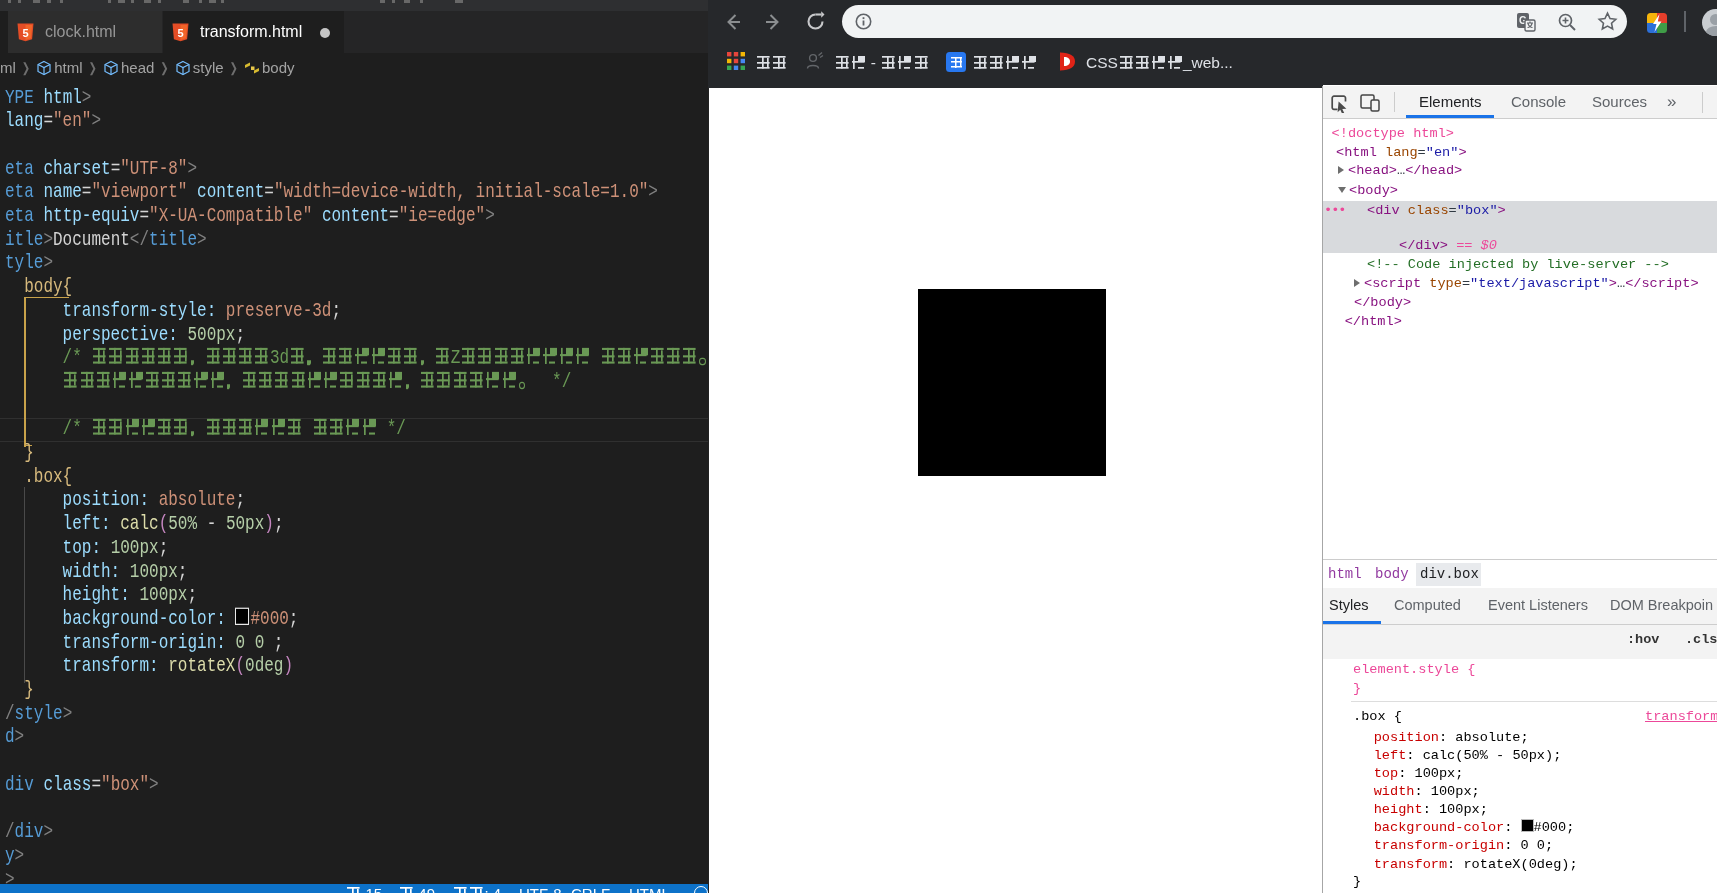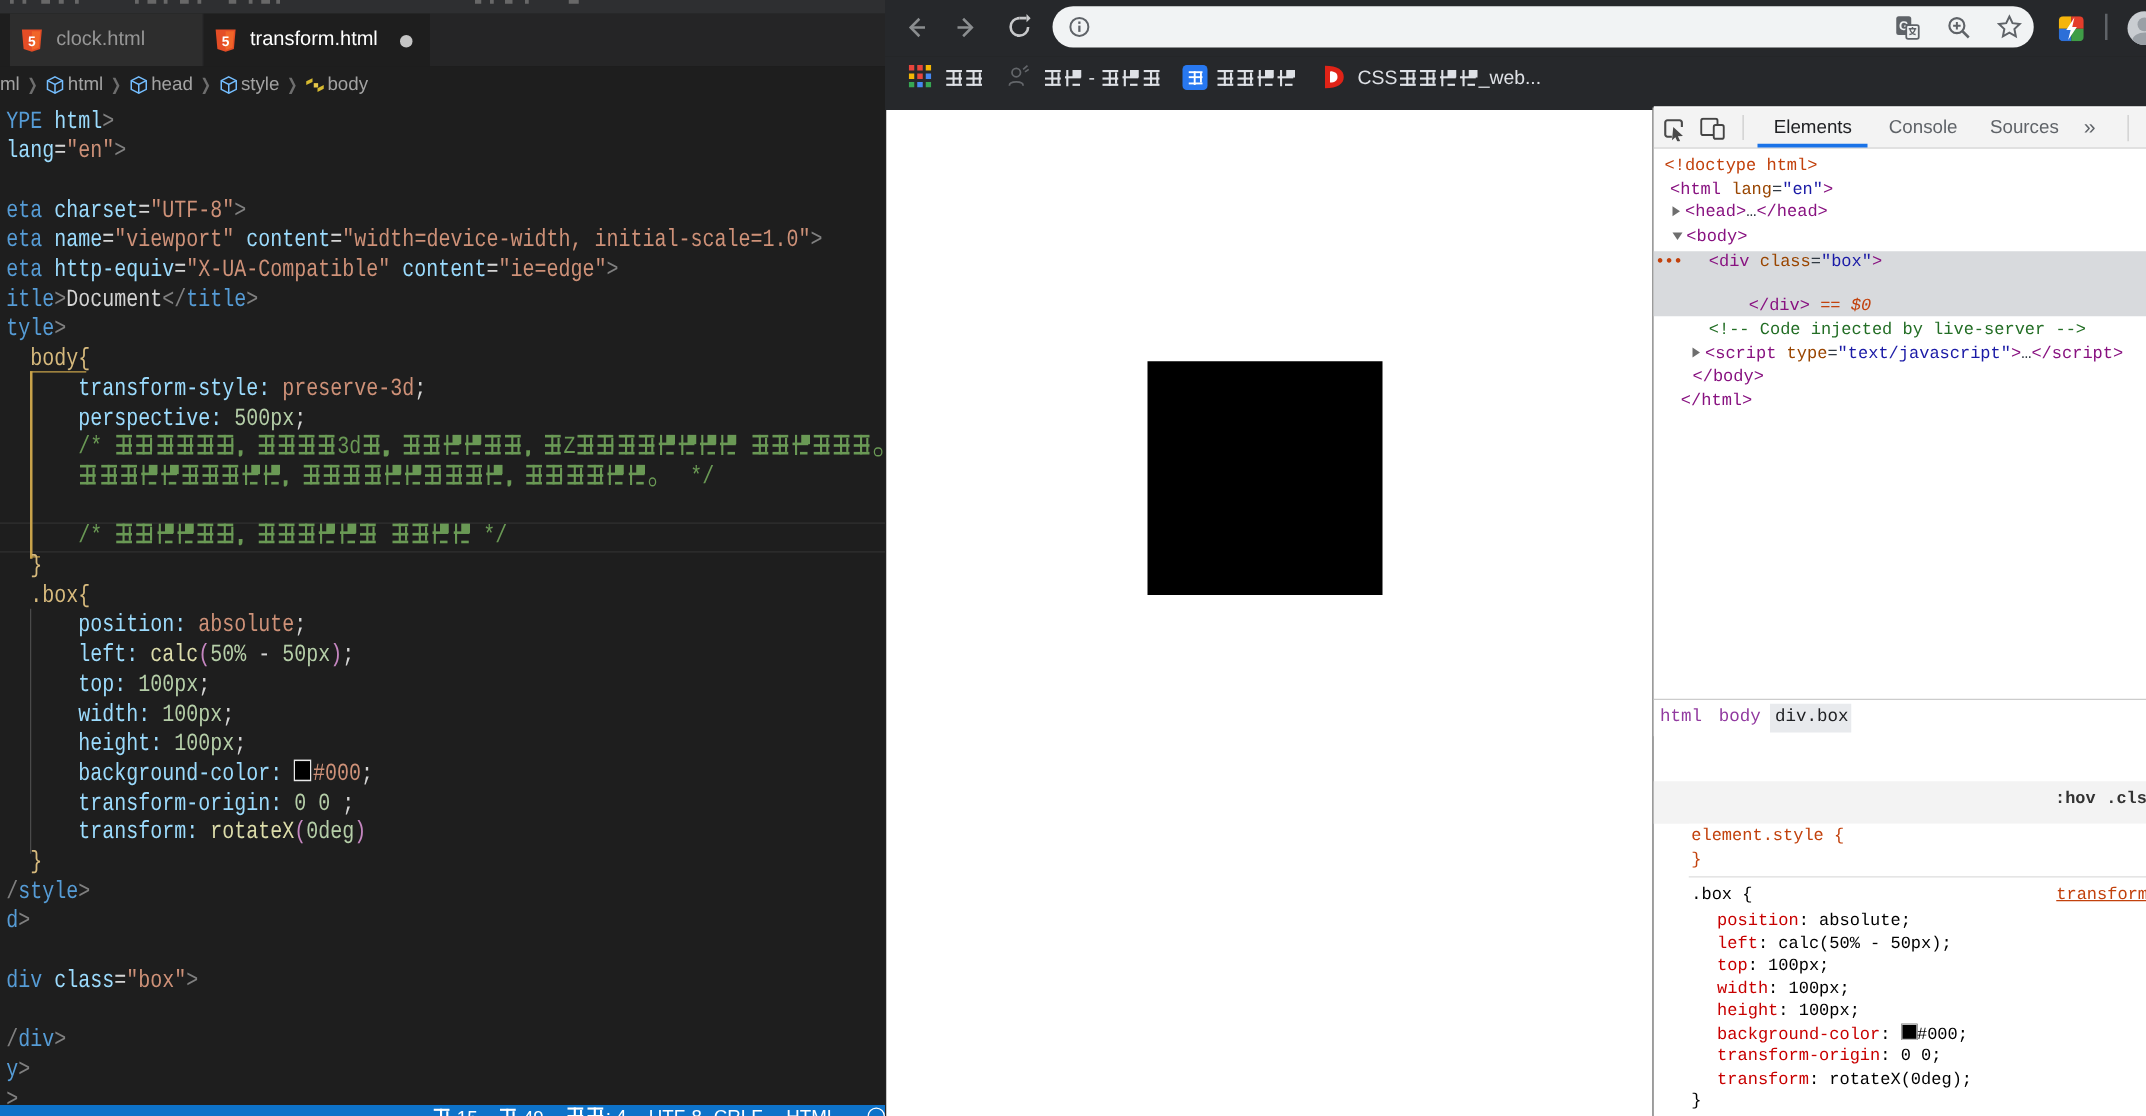--- a/index.html
+++ b/index.html
@@ -53,21 +53,21 @@
 .bkm{position:absolute;top:0;height:35px;display:flex;align-items:center;white-space:pre;}
 #page{left:1px;top:88px;width:613px;height:805px;background:#fff;}
 #blackbox{position:absolute;left:209px;top:201px;width:188px;height:187px;background:#000;}
 
 #dtborder{left:1322px;top:86px;width:1px;height:807px;background:#a6a6a6;}
 #devtools{left:1323px;top:85px;width:394px;height:808px;background:#fff;font-family:"Liberation Mono",monospace;}
 #dtoolbar{position:absolute;left:0;top:1px;width:394px;height:32px;background:#f3f3f3;border-bottom:1px solid #cdcdcd;font-family:"Liberation Sans",sans-serif;}
 .dtab{position:absolute;top:0;height:32px;line-height:32px;font-size:15px;color:#5f6368;}
 #domtree{position:absolute;left:0;top:34px;width:394px;height:440px;background:#fff;font-size:13.6px;color:#303942;}
 .dl{position:absolute;height:19.2px;line-height:19.2px;white-space:pre;}
-.tg{color:#881280;}.an{color:#994500;}.av{color:#1a1aa6;}.cm{color:#236e25;}.gy{color:#c2410c;}
+.tg{color:#881280;}.an{color:#994500;}.av{color:#1a1aa6;}.cm{color:#236e25;}.gy{color:#ec4899;}
 #selband{position:absolute;left:0;top:82px;width:394px;height:52px;background:#d8dadd;}
 #crumbbar{position:absolute;left:0;top:474px;width:394px;height:29px;border-top:1px solid #ccc;background:#fff;font-size:14px;}
 .crumb{position:absolute;top:3px;height:22px;line-height:22px;}
 #styletabs{position:absolute;left:0;top:503px;width:394px;height:36px;background:#f3f3f3;border-bottom:1px solid #cdcdcd;font-family:"Liberation Sans",sans-serif;}
 .stab{position:absolute;top:0;height:35px;line-height:35px;font-size:14.5px;color:#5f6368;}
 #filterrow{position:absolute;left:0;top:540px;width:394px;height:34px;background:#f3f3f3;font-family:"Liberation Sans",sans-serif;}
 #filterbox{position:absolute;left:0;top:6px;width:305px;height:22px;background:#fff;border:1px solid #d8d8d8;box-sizing:border-box;}
 #stylebody{position:absolute;left:0;top:574px;width:394px;height:234px;background:#fff;font-size:13.6px;margin-left:28px;}
 .sl{position:absolute;height:18.2px;line-height:18.2px;white-space:pre;}
 .red{color:#c80000;}
@@ -297,22 +297,29 @@
         <div class="dl" style="top:154.9px;left:31.0px"><span style="display:inline-block;width:0;height:0;border-left:6px solid #6e6e6e;border-top:4px solid transparent;border-bottom:4px solid transparent;margin-right:4px;"></span><span class="tg">&lt;script</span> <span class="an">type</span>=<span class="av">"text/javascript"</span><span class="tg">&gt;</span>…<span class="tg">&lt;/script&gt;</span></div>
         <div class="dl" style="top:173.8px;left:31.0px"><span class="tg">&lt;/body&gt;</span></div>
         <div class="dl" style="top:192.5px;left:21.7px"><span class="tg">&lt;/html&gt;</span></div>
       </div>
     <div id="crumbbar">
         <div class="abs" style="left:93px;top:3px;width:65px;height:23px;background:#e8eaed;"></div>
         <span class="crumb" style="left:5px;color:#923aa0">html</span>
         <span class="crumb" style="left:52px;color:#923aa0">body</span>
         <span class="crumb" style="left:97px;color:#202124">div.box</span>
       </div>
+    <div id="styletabs">
+        <span class="stab" style="left:6px;color:#202124">Styles</span>
+        <div class="abs" style="left:0px;top:33px;width:58px;height:3px;background:#1a73e8;"></div>
+        <span class="stab" style="left:71px">Computed</span>
+        <span class="stab" style="left:165px">Event Listeners</span>
+        <span class="stab" style="left:287px">DOM Breakpoin</span>
+      </div>
     <div id="filterrow">
-        <span style="position:absolute;left:321px;top:7px;font-family:'Liberation Mono',monospace;font-size:13.5px;color:#333;font-weight:bold;">:hov</span>
+        <span style="position:absolute;left:304px;top:7px;font-family:'Liberation Mono',monospace;font-size:13.5px;color:#333;font-weight:bold;">:hov</span>
         <span style="position:absolute;left:362px;top:7px;font-family:'Liberation Mono',monospace;font-size:13.5px;color:#333;font-weight:bold;">.cls</span>
       </div>
     <div id="stylebody">
         <div class="sl" style="top:2.3px;left:2.0px"><span class="gy">element.style {</span></div>
         <div class="sl" style="top:21.3px;left:2.0px"><span class="gy">}</span></div>
         <div class="abs" style="left:0;top:41.7px;width:394px;height:1px;background:#ddd;"></div>
         <div class="sl" style="top:48.9px;left:2.0px">.box {</div>
         <div class="sl" style="top:48.9px;left:294.0px"><span class="gy" style="text-decoration:underline">transform.ht</span></div>
         <div class="sl" style="top:69.7px;left:22.7px"><span class="red">position</span>: absolute;</div>
         <div class="sl" style="top:87.9px;left:22.7px"><span class="red">left</span>: calc(50% - 50px);</div>

